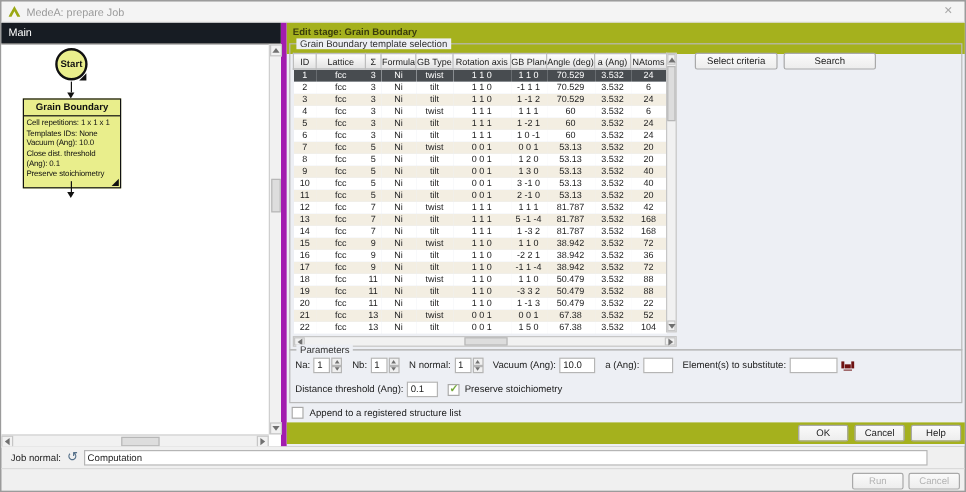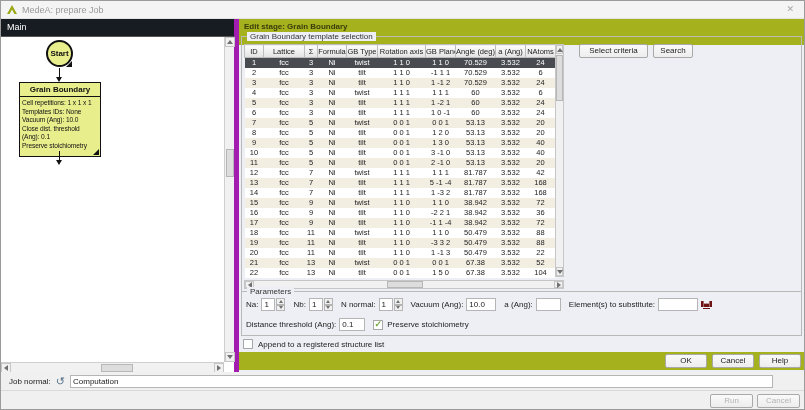--- a/index.html
+++ b/index.html
@@ -464,21 +464,21 @@
         <div class="sb-btn" style="left:0; top:0; width:9px; height:7px;">
             <i class="tri-left"></i>
           </div>
         <div class="sb-thumb" style="left:142px; top:0; width:36px; height:7px;"></div>
         <div class="sb-btn" style="right:0; top:0; width:9px; height:7px;">
             <i class="tri-right"></i>
           </div>
       </div>
 
       <div class="btn" style="left:337px; top:7px; width:69px;">Select criteria</div>
-      <div class="btn" style="left:411px; top:7px; width:40px;">Search</div>
+      <div class="btn" style="left:411px; top:7px; width:77px;">Search</div>
     </div>
 
     <div class="groupbox params-group">
       <span class="group-label">Parameters</span>
 
       <div class="prow" style="top:6px;">
         <span class="plabel">Na:</span>
         <input class="field" style="width: 14px; margin-left: 3px;" value="1">
         <span class="spin">
             <span class="spin-btn">

